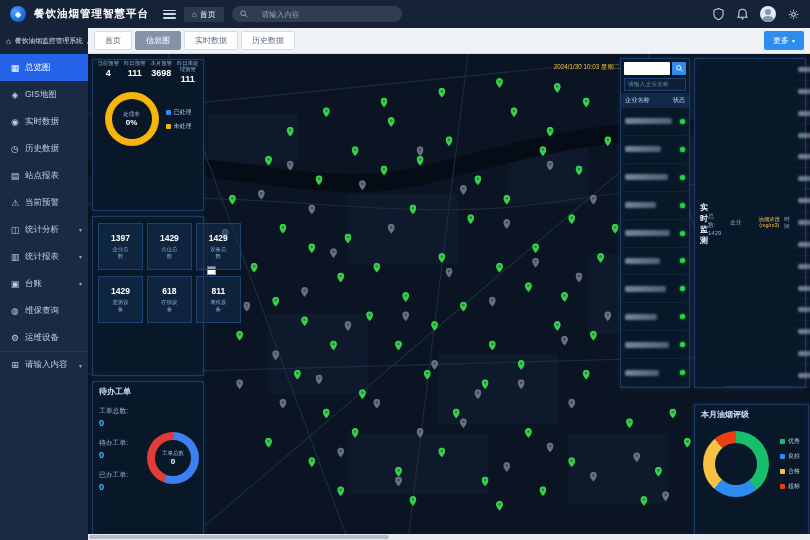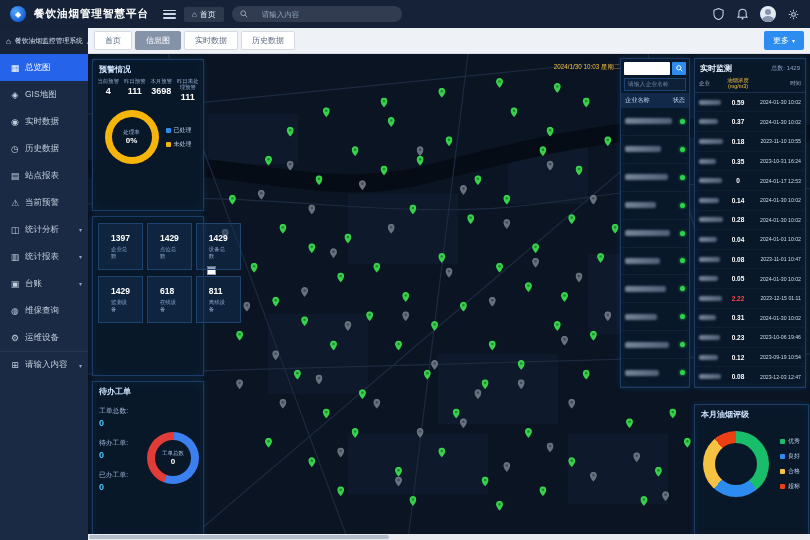--- a/index.html
+++ b/index.html
@@ -66,21 +66,21 @@
   .dc-lb{font-size:5.5px;color:#9db7d8;}
   .dc-val{font-size:8px;font-weight:bold;color:#fff;}
   .lg-col{display:flex;flex-direction:column;gap:5px;}
   .lg-row{display:flex;align-items:center;gap:3px;}
   .lg-sq{width:5px;height:5px;border-radius:1px;flex:0 0 auto;}
   .lg-lb{font-size:6px;color:#b8cce4;white-space:nowrap;}
 
   
   #panel-device{left:4px;top:162px;width:112px;height:160px;}
   .d-grid{display:grid;grid-template-columns:repeat(3,1fr);gap:6px 4px;padding:6px 5px;}
-  .d-box{background:rgba(23,52,92,.45);border:1px solid #1d4371;padding:9px 12px;}
+  .d-box{background:rgba(23,52,92,.45);border:1px solid #1d4371;padding:9px 12px;text-align:center;}
   .d-val{font-size:8.5px;font-weight:bold;color:#fff;}
   .d-lb{font-size:5.4px;color:#8ca6c8;margin-top:3px;}
 
   
   #panel-work{left:4px;top:327px;width:112px;height:155px;}
   .wo-body{display:flex;padding:2px 4px 0 6px;}
   .wo-stats{flex:1;display:flex;flex-direction:column;gap:10px;padding-top:4px;}
   .wo-lb{font-size:6.8px;color:#9db7d8;}
   .wo-val{font-size:9px;font-weight:bold;color:#4fc3f7;margin-top:2px;}
   #donut-wo{width:52px;height:52px;margin-top:30px;flex:0 0 auto;}
@@ -95,21 +95,21 @@
   .c-head{display:flex;background:#13294a;font-size:6.2px;color:#bcd2ea;padding:3px 4px;}
   .c-head .n{flex:1;}
   .c-head .s{width:16px;text-align:right;}
   .c-rows{flex:1;display:flex;flex-direction:column;}
   .c-row{flex:1;display:flex;align-items:center;padding:0 4px;border-bottom:1px solid rgba(120,160,220,.08);cursor:pointer;}
   .bar-wrap{flex:1;}
   .bar{height:6px;border-radius:2px;background:linear-gradient(90deg,#94a1b5,#63718a);filter:blur(1px);opacity:.8;}
   .dot{width:5px;height:5px;border-radius:50%;background:#2fd24c;margin-left:auto;box-shadow:0 0 3px #2fd24c;flex:0 0 auto;}
 
   
-  #panel-rt{left:606px;top:4px;width:112px;height:330px;display:flex;flex-direction:column;}
+  #panel-rt{left:606px;top:4px;width:112px;height:330px;display:flex;flex-direction:row;}
   .rt-head{display:flex;justify-content:space-between;align-items:center;padding:4px 5px 2px;}
   .rt-title{font-size:8px;font-weight:bold;color:#e8f3ff;}
   .rt-total{font-size:6px;color:#8ca6c8;}
   .rt-cols{display:grid;grid-template-columns:24px 30px 1fr;font-size:5.4px;color:#9fb3c8;padding:2px 4px;border-bottom:1px solid rgba(120,160,220,.18);align-items:center;}
   .rt-cols .conc{color:#f5c242;text-align:center;line-height:1.1;}
   .rt-cols .tm{text-align:right;}
   .rt-rows{flex:1;display:flex;flex-direction:column;}
   .rt-row{flex:1;display:grid;grid-template-columns:24px 30px 1fr;align-items:center;padding:0 4px;border-bottom:1px solid rgba(120,160,220,.06);cursor:pointer;}
   .rt-row .bar{height:5px;width:22px;}
   .rt-val{text-align:center;color:#fff;font-weight:bold;font-size:6.5px;}
@@ -394,21 +394,20 @@
           <use href="#pinshape" width="7" height="10" x="408.0" y="446.8" fill="#37d14b" opacity="1"></use>
           <use href="#pinshape" width="7" height="10" x="249.2" y="432.3" fill="#37d14b" opacity="1"></use>
           <use href="#pinshape" width="7" height="10" x="451.4" y="432.3" fill="#37d14b" opacity="1"></use>
         </g>
     </svg>
 
     <div class="banner-dt">2024/1/30 10:03 星期二</div>
     <div class="map-ctrl"></div>
 
     <div class="panel" id="panel-warning">
-      <div class="p-title">预警情况</div>
       <div class="w-stats" id="warn-stats">
           <div class="w-stat">
             <div class="w-lb">当前预警</div>
             <div class="w-val">4</div>
           </div>
           <div class="w-stat">
             <div class="w-lb">昨日预警</div>
             <div class="w-val">111</div>
           </div>
           <div class="w-stat">

